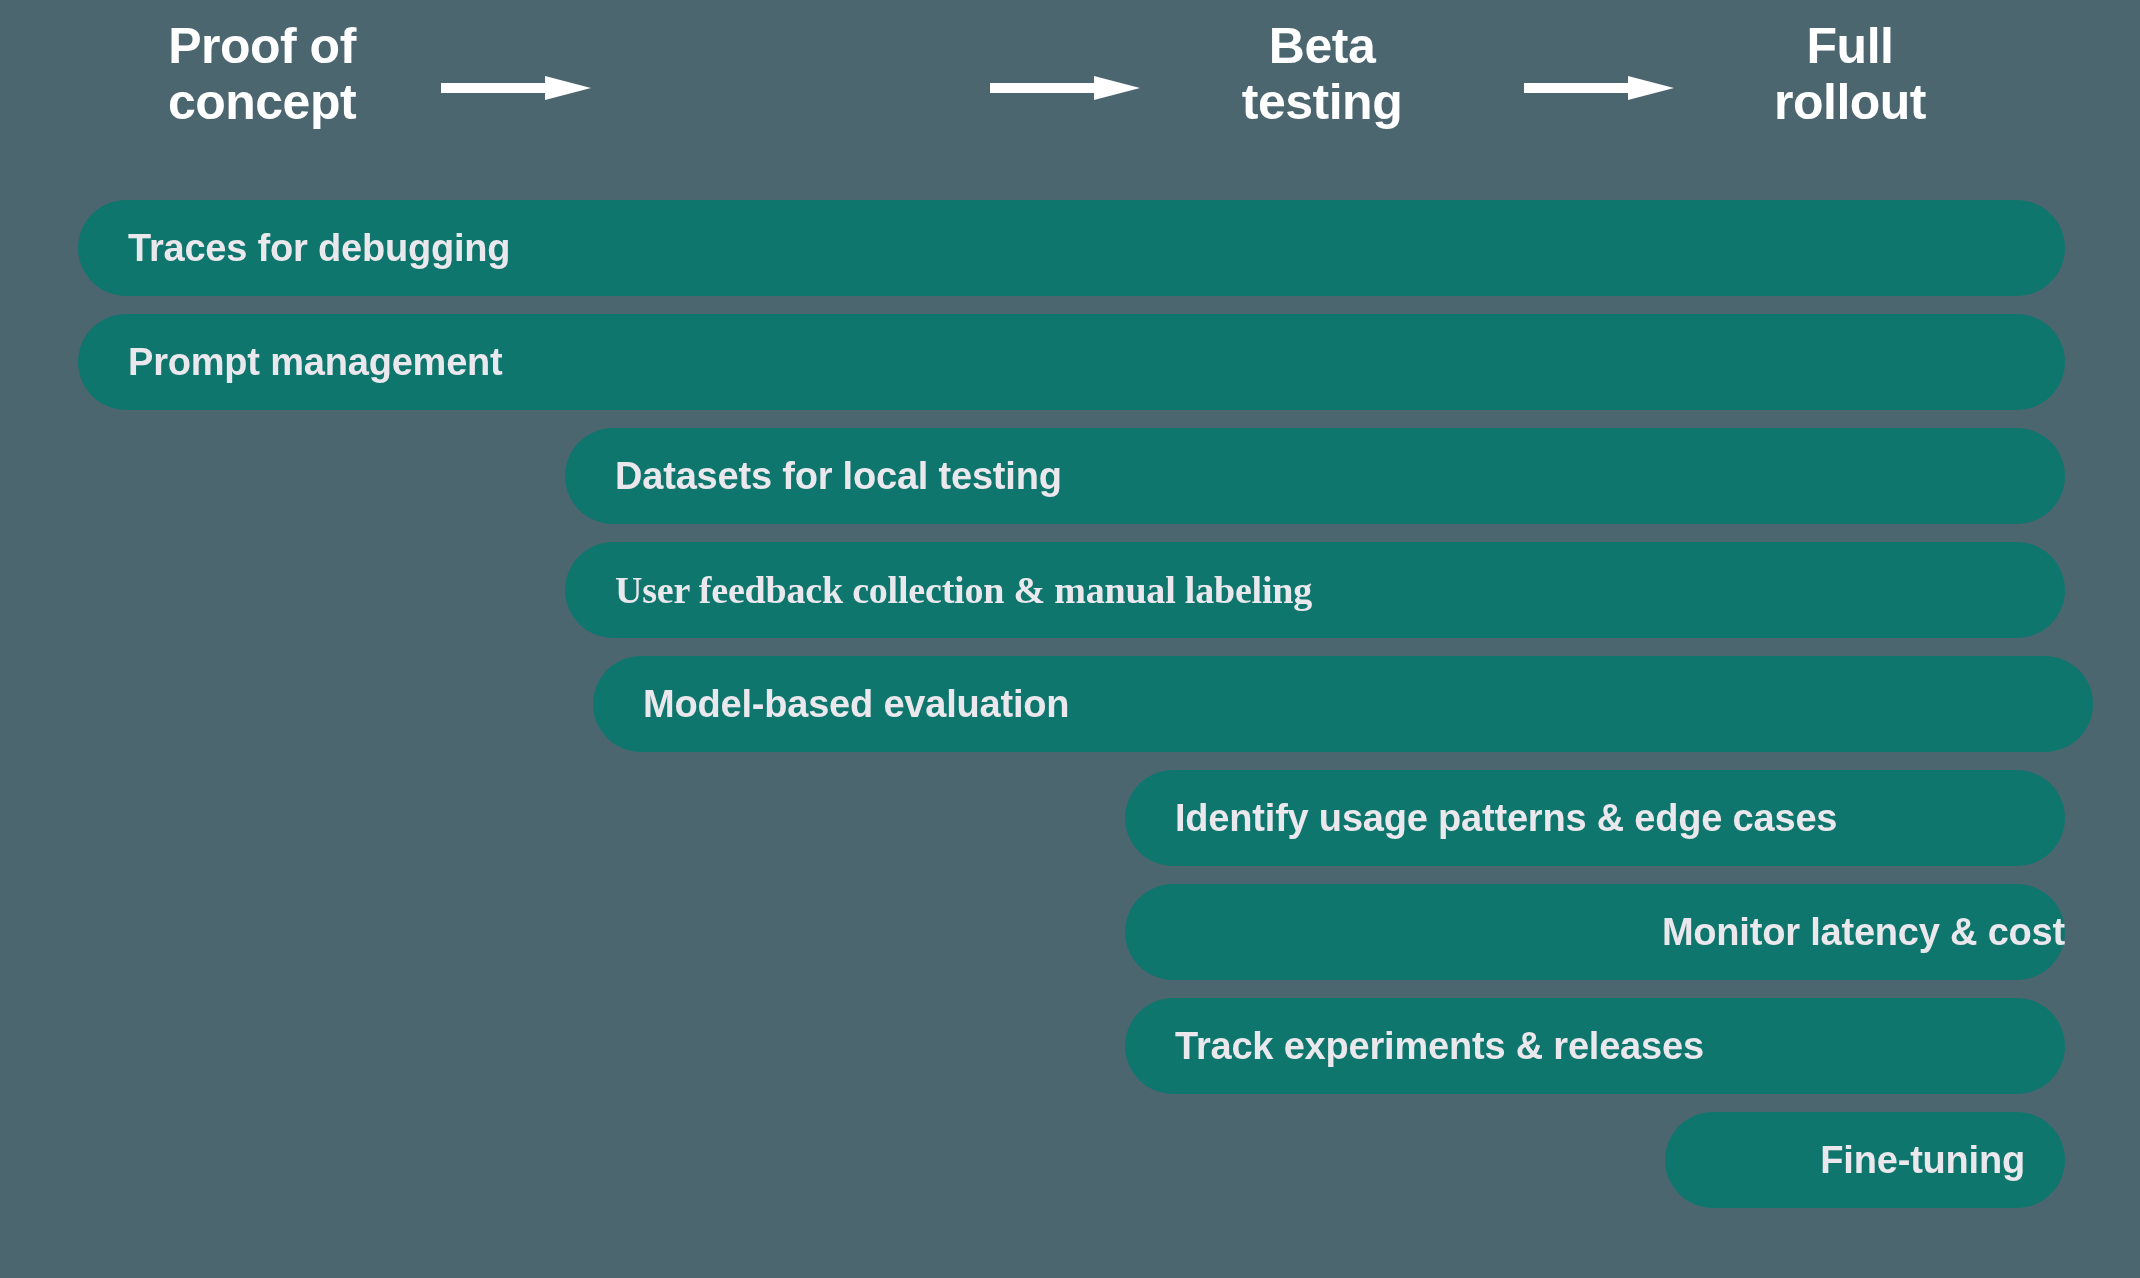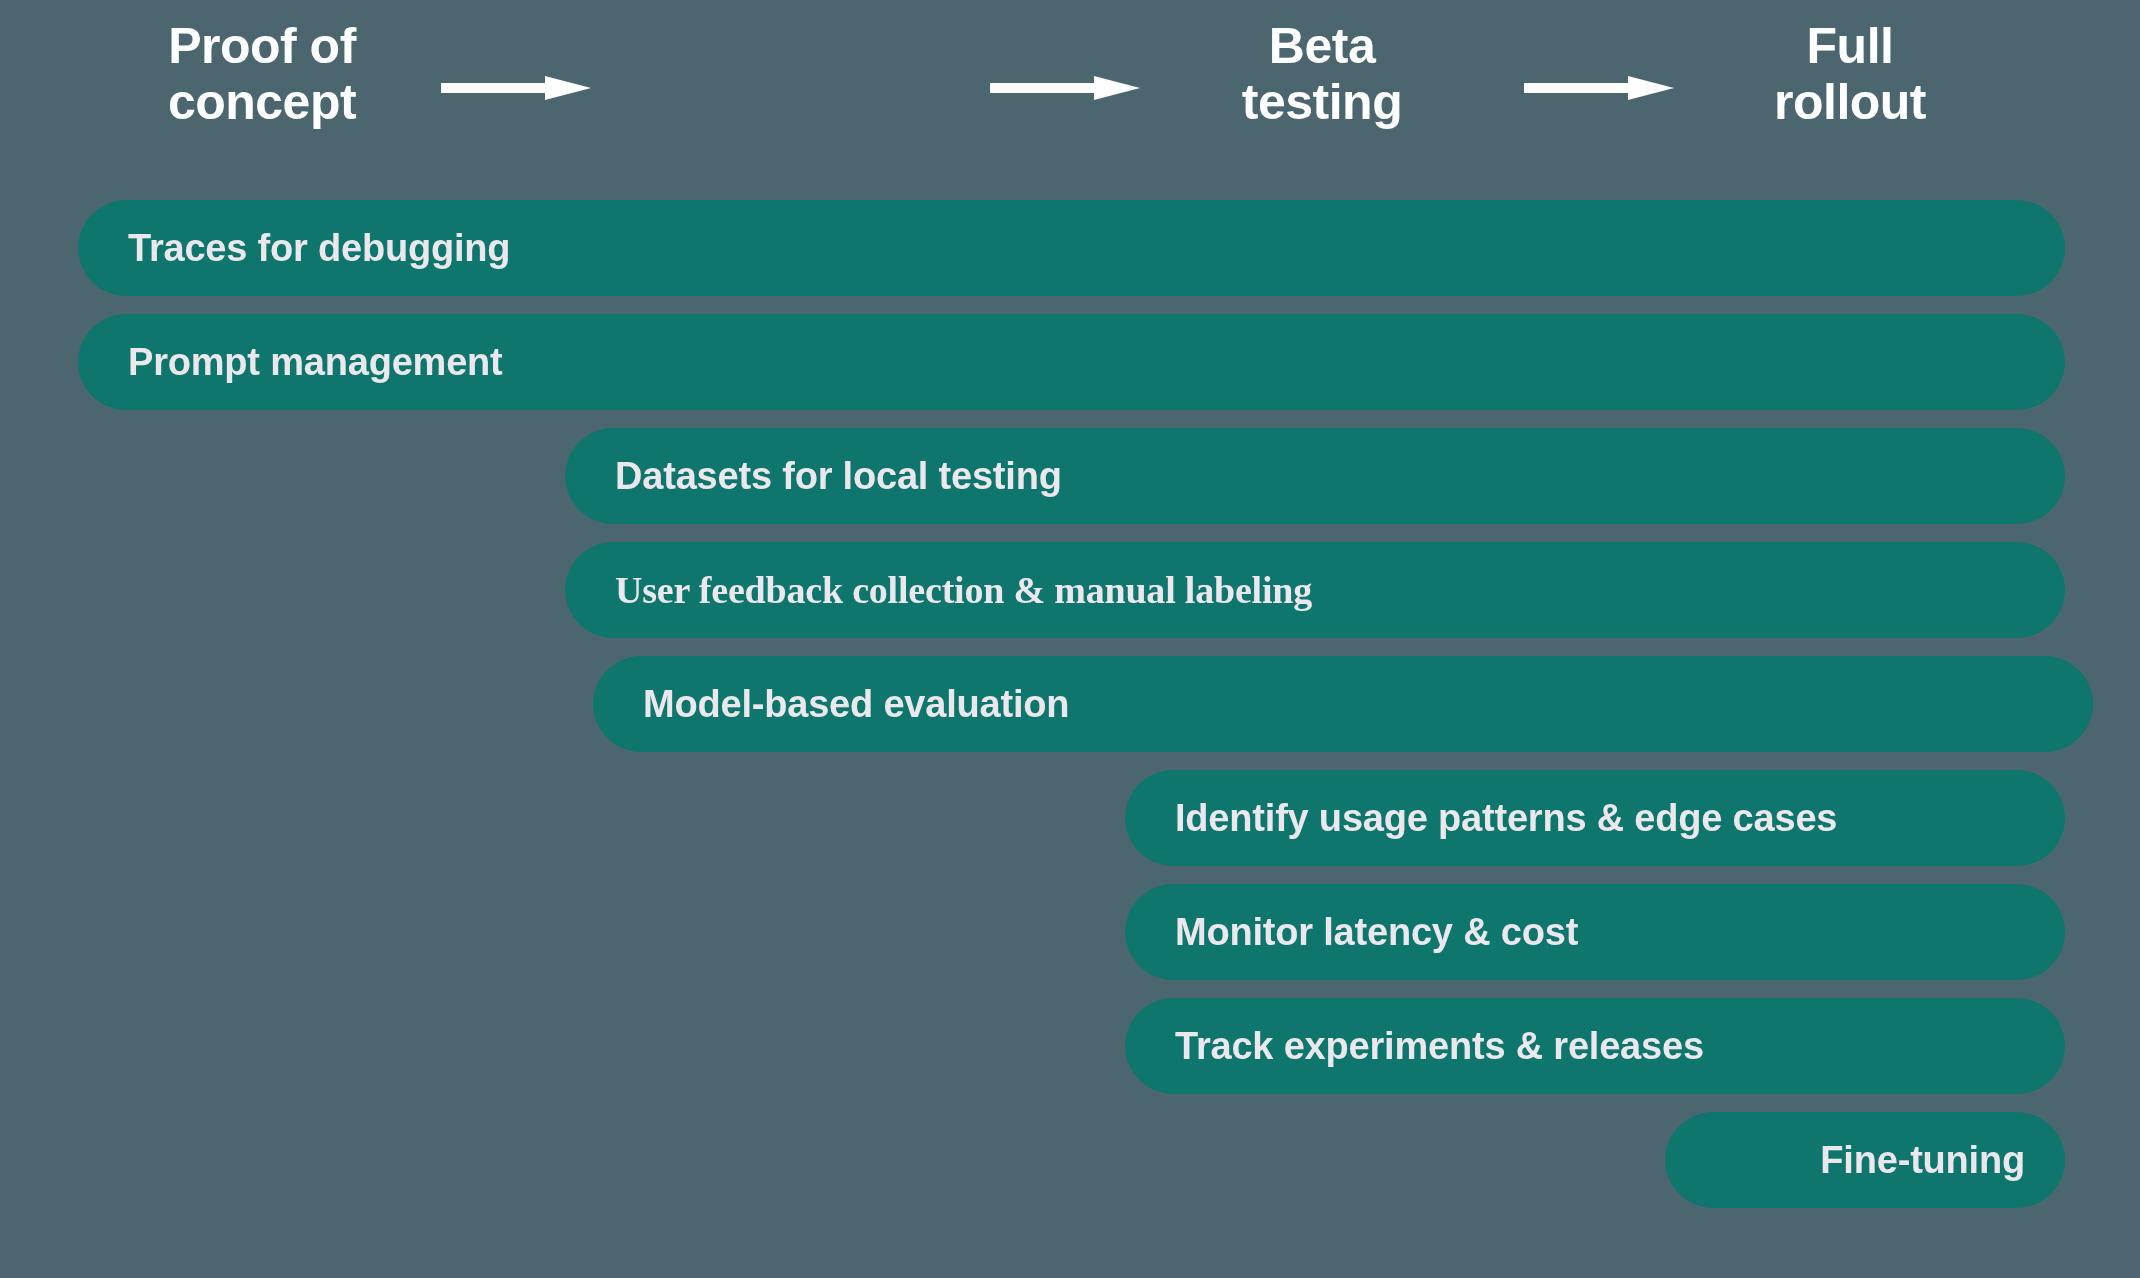--- a/index.html
+++ b/index.html
@@ -114,21 +114,21 @@
       </div>
       <div class="pill align-left" style="left: 565px; width: 1500px; top: 542px; font-family: Liberation Serif, serif;">
         <span class="pill-label">User feedback collection &amp; manual labeling</span>
       </div>
       <div class="pill align-left" style="left: 593px; width: 1500px; top: 656px;">
         <span class="pill-label">Model-based evaluation</span>
       </div>
       <div class="pill align-left" style="left: 1125px; width: 940px; top: 770px;">
         <span class="pill-label">Identify usage patterns &amp; edge cases</span>
       </div>
-      <div class="pill align-left" style="left: 1125px; width: 940px; top: 884px;">
+      <div class="pill align-left" style="left: 1125px; width: 940px; top: 884px; justify-content: flex-end;">
         <span class="pill-label">Monitor latency &amp; cost</span>
       </div>
       <div class="pill align-left" style="left: 1125px; width: 940px; top: 998px;">
         <span class="pill-label">Track experiments &amp; releases</span>
       </div>
       <div class="pill align-center" style="left: 1665px; width: 400px; top: 1112px;">
         <span class="pill-label">Fine-tuning</span>
       </div>
     </div>
 

